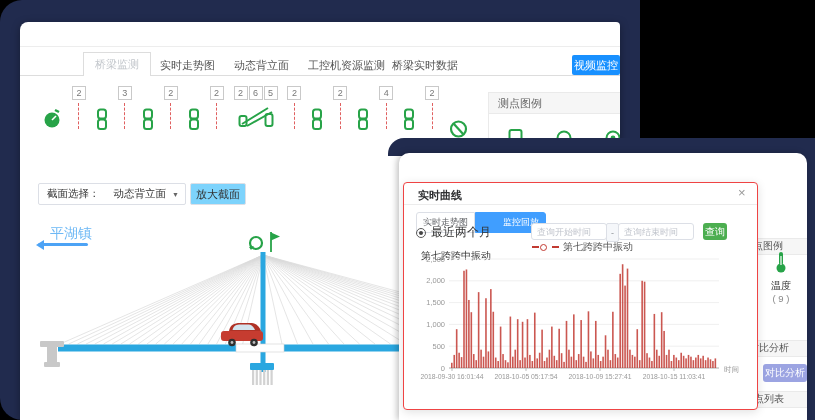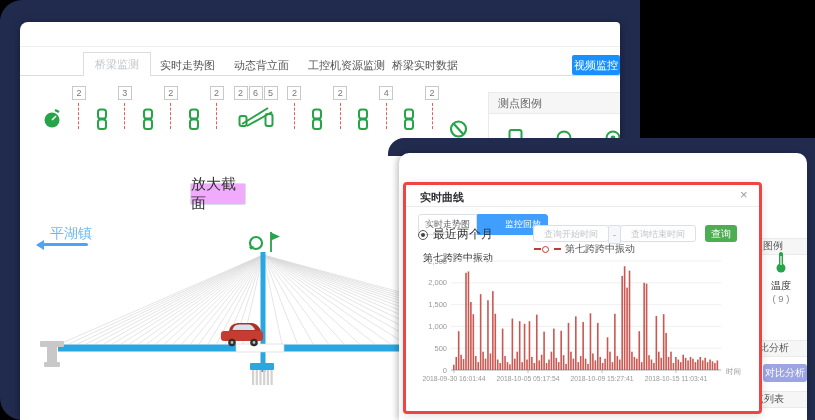--- a/index.html
+++ b/index.html
@@ -34,57 +34,57 @@
   #legend-bar{left:468px;top:70px;width:132px;height:20px;background:#f6f6f6;border-top:1px solid #eaeaea;
               border-bottom:1px solid #eaeaea;display:flex;align-items:center;}
   #legend-bar span{font-size:11px;color:#666;padding-left:10px;}
   #legend-icons{left:488px;top:106px;display:flex;gap:33px;}
   
   #select-group{left:18px;top:161px;height:20px;border:1px solid #dcdfe6;border-radius:2px;background:#fff;
                 display:flex;align-items:center;font-size:10.5px;color:#333;cursor:pointer;}
   #select-group .lab{padding:0 8px;}
   #select-group .val{padding:0 4px 0 6px;}
   #select-group .caret{font-size:7px;color:#666;padding:0 6px 0 2px;}
-  #zoom-btn{left:170px;top:161px;width:54px;height:20px;border:1px solid #dcdfe6;border-radius:2px;background:#f0abfc;
-            font-size:15px;color:#333;display:flex;align-items:center;justify-content:center;cursor:pointer;}
+  #zoom-btn{left:170px;top:161px;width:54px;height:20px;border:1px solid #dcdfe6;border-radius:2px;background:#7dd3fc;
+            font-size:11px;color:#333;display:flex;align-items:center;justify-content:center;cursor:pointer;}
   #bridge-label{left:30px;top:203px;font-size:14px;color:#6db8f5;}
   #bridge-arrow{left:18px;top:221px;width:50px;height:3px;background:#4da3f5;border-radius:2px;}
   #bridge-arrow:before{content:"";position:absolute;left:-7px;top:-3.5px;border:5px solid transparent;border-right:8px solid #4da3f5;}
   
   #popup-band{left:388px;top:138px;width:427px;height:18px;background:#212b4e;border-radius:16px 0 0 0;z-index:4;}
   #popup-strip{left:807px;top:148px;width:8px;height:272px;background:#212b4e;z-index:4;}
   #popup{left:399px;top:153px;width:408px;height:267px;background:#fff;border-radius:10px 10px 0 0;
          box-shadow:-2px 0 6px rgba(0,0,0,.25);z-index:5;overflow:hidden;}
   .sp-bar{left:339px;width:69px;height:15px;background:#f6f6f6;border-top:1px solid #eaeaea;border-bottom:1px solid #eaeaea;}
   .sp-txt{position:absolute;font-size:10px;color:#555;white-space:nowrap;}
   #temp-cell{left:360px;top:98px;width:44px;display:flex;flex-direction:column;align-items:center;}
   #temp-cell .t1{font-size:10px;color:#333;margin-top:2px;}
   #temp-cell .t2{font-size:9.5px;color:#888;}
   #compare-btn{left:364px;top:211px;width:44px;height:18px;background:#9ca4e2;color:#fff;font-size:10px;
                border-radius:3px;display:flex;align-items:center;justify-content:center;cursor:pointer;}
   
-  #dialog{left:4px;top:29px;width:353px;height:226px;background:#fff;border:3px solid #ef4444;border-radius:4px;
+  #dialog{left:4px;top:29px;width:353px;height:226px;background:#fff;border:1px solid #ef4444;border-radius:4px;
           box-shadow:0 2px 10px rgba(0,0,0,.12);z-index:6;}
   #dlg-title{left:14px;top:5px;font-size:11px;font-weight:bold;color:#303133;}
   #dlg-close{left:334px;top:3px;font-size:13px;color:#999;cursor:pointer;line-height:14px;}
   #dlg-hdiv{left:0;top:21px;width:353px;height:1px;background:#ececec;}
   #dlg-tabs{left:12px;top:29px;display:flex;}
   .dtab{font-size:9px;padding:3px 6px;border:1px solid #dcdfe6;color:#606266;background:#fff;cursor:pointer;white-space:nowrap;}
   .dtab.first{border-radius:3px 0 0 3px;}
   .dtab.active{background:#409eff;border-color:#409eff;color:#fff;border-radius:0 3px 3px 0;padding-left:27px;}
   #radio-row{left:7px;top:41px;display:flex;align-items:center;}
   .radio{width:8px;height:8px;border:1px solid #5a5a5a;border-radius:50%;display:flex;align-items:center;justify-content:center;}
   .radio i{width:4px;height:4px;background:#444;border-radius:50%;}
   #radio-row span{font-size:12px;color:#333;margin-left:5px;}
   .dinput{position:absolute;top:40px;height:15px;width:64px;border:1px solid #dcdfe6;border-radius:3px;
-          font-size:9px;color:#333;padding:0 5px;font-family:"Liberation Sans",sans-serif;text-align:center;}
+          font-size:9px;color:#333;padding:0 5px;font-family:"Liberation Sans",sans-serif;}
   .dinput::placeholder{color:#c0c4cc;}
   #dsep{left:202px;top:40px;width:11px;height:17px;background:#f5f7fa;border:1px solid #dcdfe6;border-radius:2px;
         font-size:9px;color:#909399;display:flex;align-items:center;justify-content:center;}
-  #query-btn{left:299px;top:40px;width:32px;height:17px;background:#4cae50;color:#fff;font-size:10px;border-radius:3px;
+  #query-btn{left:299px;top:40px;width:24px;height:17px;background:#4cae50;color:#fff;font-size:10px;border-radius:3px;
              display:flex;align-items:center;justify-content:center;cursor:pointer;}
   #dlg-legend{left:0;top:57px;width:353px;display:flex;align-items:center;justify-content:center;}
   #dlg-legend .seg{width:7px;height:1.5px;background:#c23a32;}
   #dlg-legend .cir{width:5px;height:5px;border:1.5px solid #c23a32;border-radius:50%;margin:0 1px;}
   #dlg-legend span{font-size:10px;color:#555;margin-left:4px;}
   #chart-title{left:17px;top:66px;font-size:10px;color:#333;}
   #chart-svg{left:0;top:0;}
   .nosel{user-select:none;}
 </style>
 </head>
@@ -220,20 +220,25 @@
         </svg></span>
     <span><svg width="16" height="18">
           <circle cx="8" cy="10" r="6.5" fill="none" stroke="#27a348" stroke-width="2"></circle>
         </svg></span>
     <span><svg width="16" height="18">
           <circle cx="8" cy="10" r="6.5" fill="none" stroke="#27a348" stroke-width="2"></circle>
           <circle cx="8" cy="10" r="2.4" fill="#27a348"></circle>
         </svg></span>
   </div>
 
+  <div class="abs" id="select-group">
+    <span class="lab">截面选择：</span>
+    <span class="val">动态背立面</span>
+    <span class="caret">▼</span>
+  </div>
   <div class="abs" id="zoom-btn">放大截面</div>
 
   <div class="abs" id="bridge-label">平湖镇</div>
   <div class="abs" id="bridge-arrow"></div>
 
   <svg class="abs" style="left:0;top:200px;" width="600" height="198">
     <g stroke="#dadada" stroke-width="0.7">
         <line x1="243" y1="33" x2="40" y2="122"></line>
         <line x1="243" y1="33" x2="48.7" y2="122"></line>
         <line x1="243" y1="33" x2="57.4" y2="122"></line>

